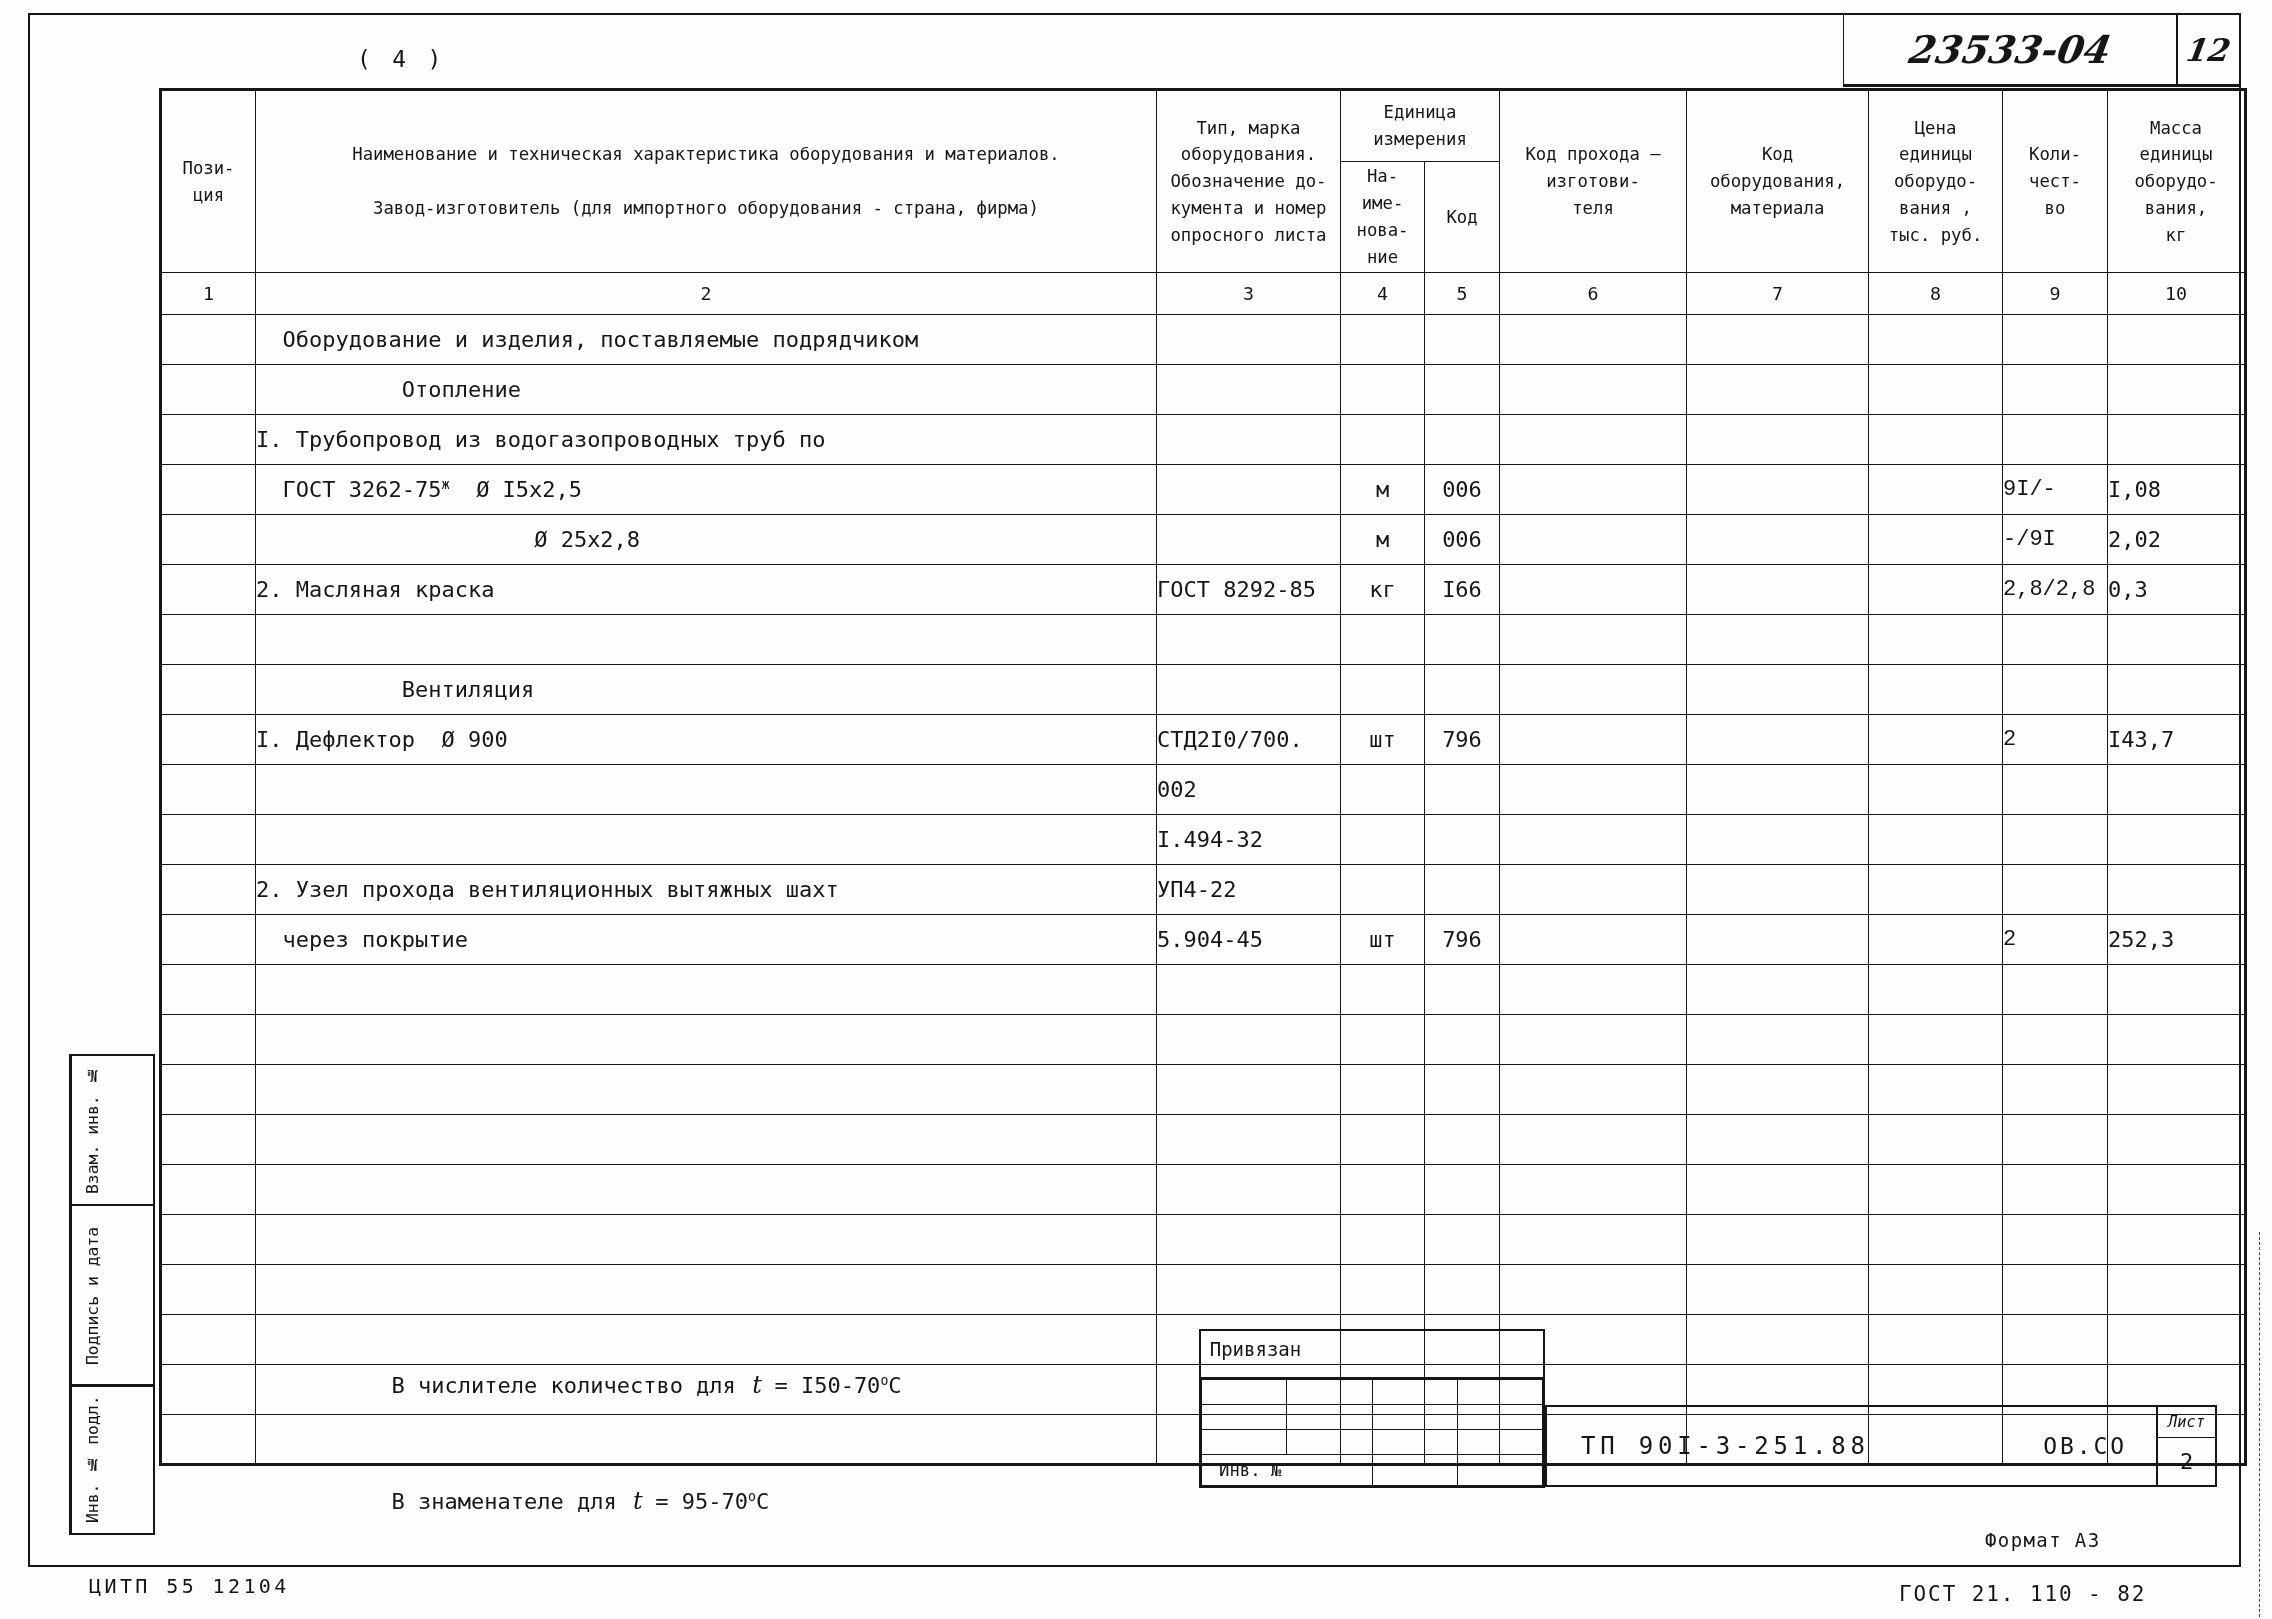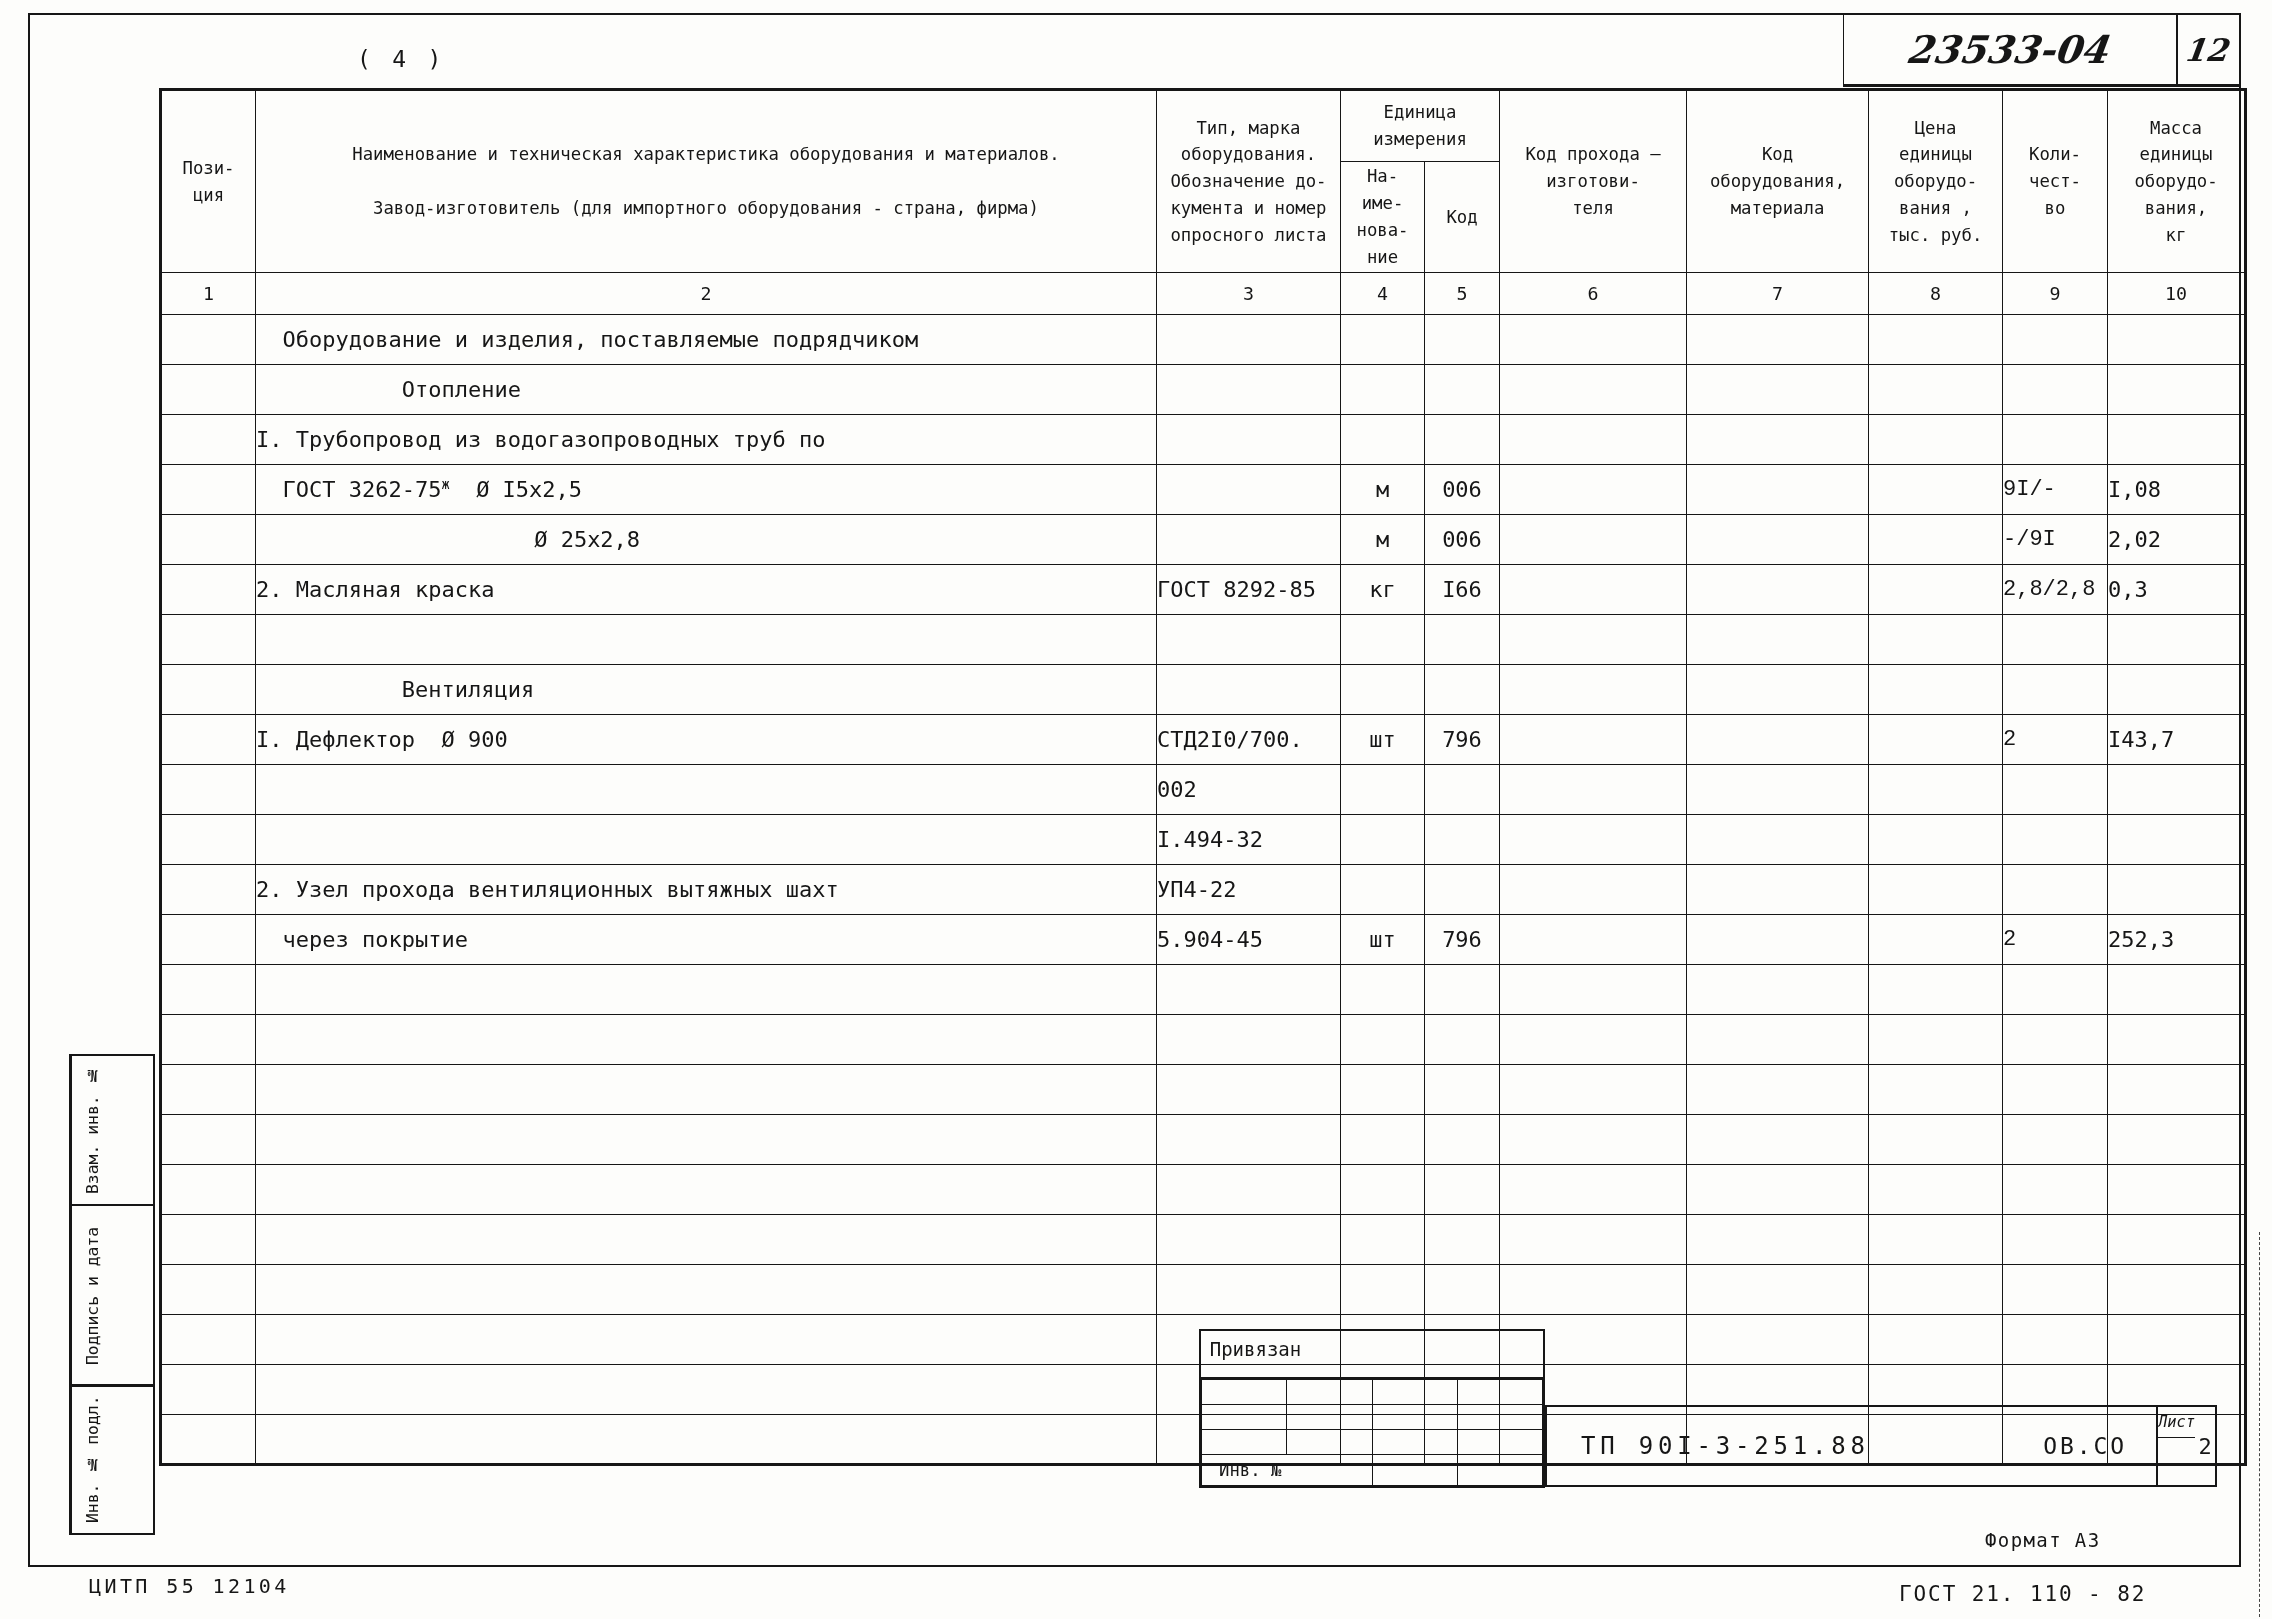--- a/index.html
+++ b/index.html
@@ -99,21 +99,21 @@
   .title-block{
     position:absolute; left:1545px; top:1405px; width:672px; height:82px;
     border:2.9px solid #161616; box-sizing:border-box; display:flex;
   }
   .tb-main{
     flex:1; display:flex; align-items:center; border-right:2.4px solid #161616;
     box-sizing:border-box;
   }
   .tb-doc{font-size:24px; letter-spacing:4.8px; margin-left:34px;}
   .tb-mark{font-size:23px; letter-spacing:2.9px; margin-left:auto; margin-right:29px;}
-  .tb-list{width:57px; flex:0 0 auto; display:flex; flex-direction:row;}
+  .tb-list{width:57px; flex:0 0 auto; display:flex; flex-direction:column;}
   .tb-list-label{
     height:31px; box-sizing:border-box; border-bottom:1.9px solid #161616;
     display:flex; align-items:center; justify-content:center; font-size:15.4px; font-style:italic;
   }
   .tb-list-num{flex:1; display:flex; align-items:center; justify-content:center; font-size:22px;}
   
   .footer-left{position:absolute; left:89px; top:1574px; font-size:20px; letter-spacing:3.4px;}
   .format-note{position:absolute; left:1949px; top:1529px; font-size:19px; letter-spacing:1.4px;margin-left:36px;}
   .gost-note{position:absolute; left:1899px; top:1582px; font-size:21px; letter-spacing:1.9px;}
 </style>
@@ -476,20 +476,28 @@
           <td class="c-code"></td>
           <td class="c-factory"></td>
           <td class="c-material"></td>
           <td class="c-price"></td>
           <td class="c-qty"></td>
           <td class="c-mass"></td>
         </tr>
       </tbody>
   </table>
 
+  <div class="notes">
+    <div class="note-line">
+      <span>В числителе количество для</span><span class="note-var">t</span><span>= I50-70</span><sup>о</sup><span>С</span>
+    </div>
+    <div class="note-line">
+      <span>В знаменателе для</span><span class="note-var">t</span><span>= 95-70</span><sup>о</sup><span>С</span>
+    </div>
+  </div>
 
   <div class="left-strip">
     <div class="strip-cell" style="top:0; height:152px;">
       <div class="strip-label">Взам. инв. №</div>
       <div class="strip-blank"></div>
     </div>
     <div class="strip-cell" style="top:150px; height:183px;">
       <div class="strip-label">Подпись и дата</div>
       <div class="strip-blank"></div>
     </div>

